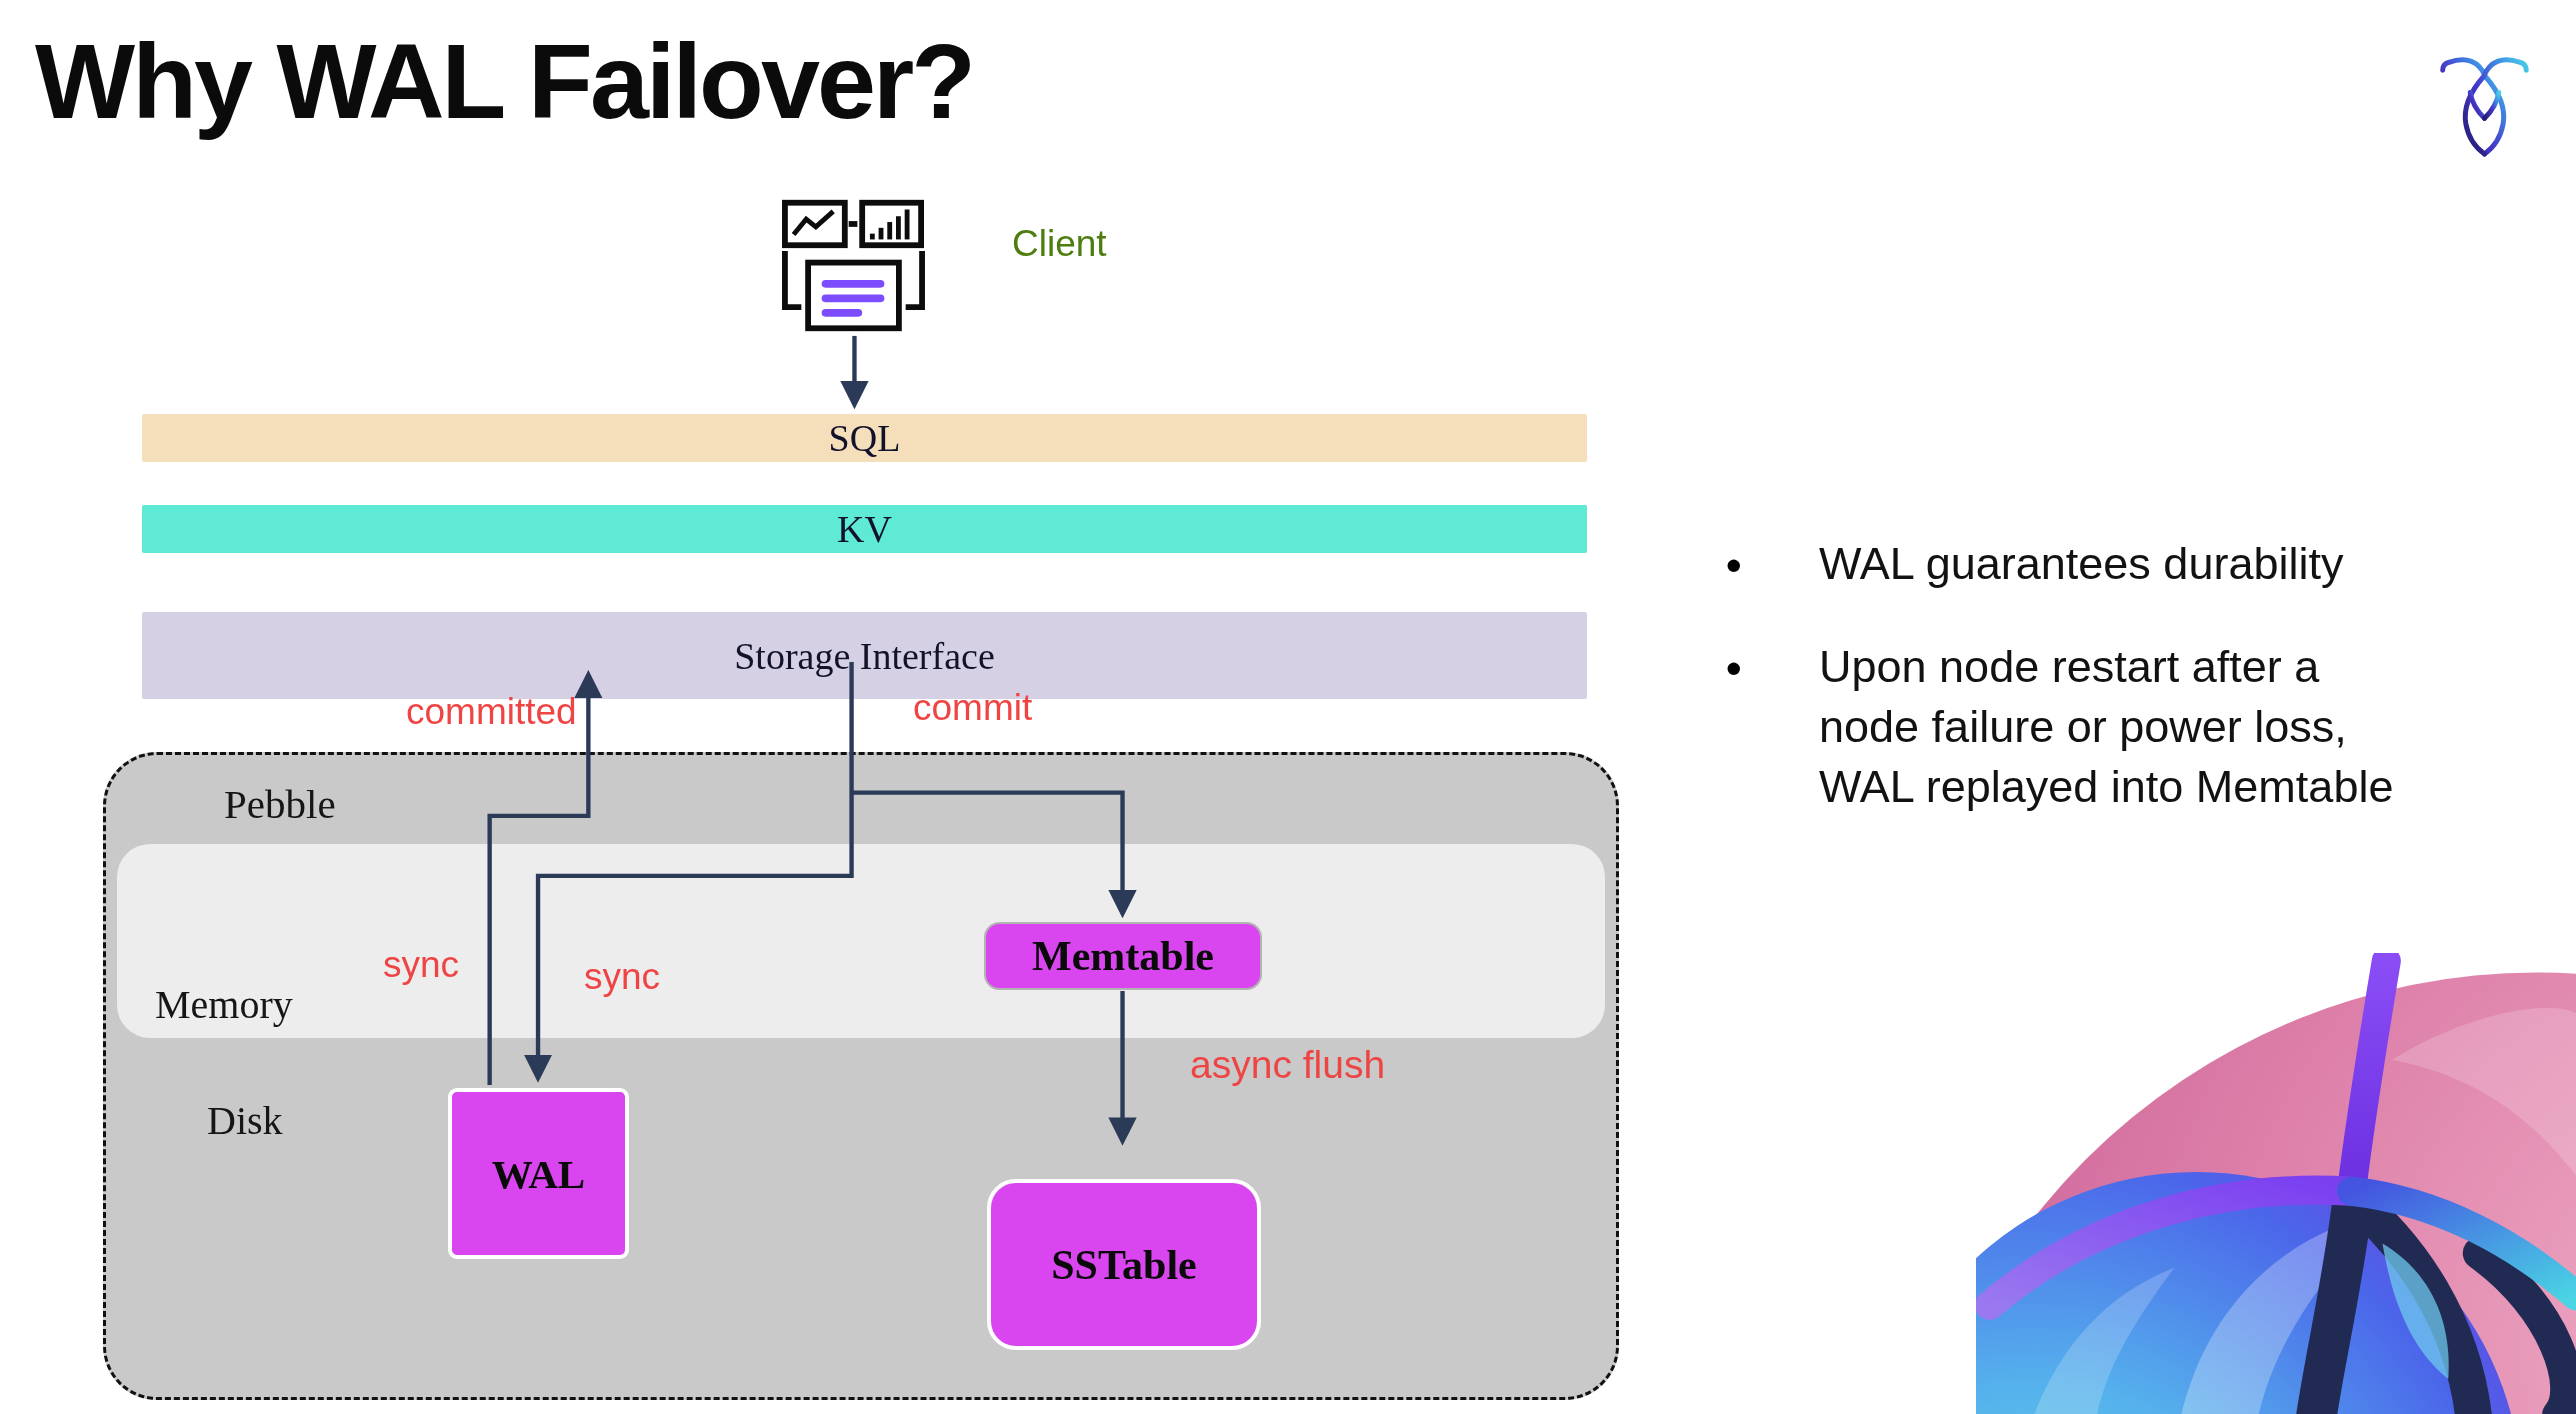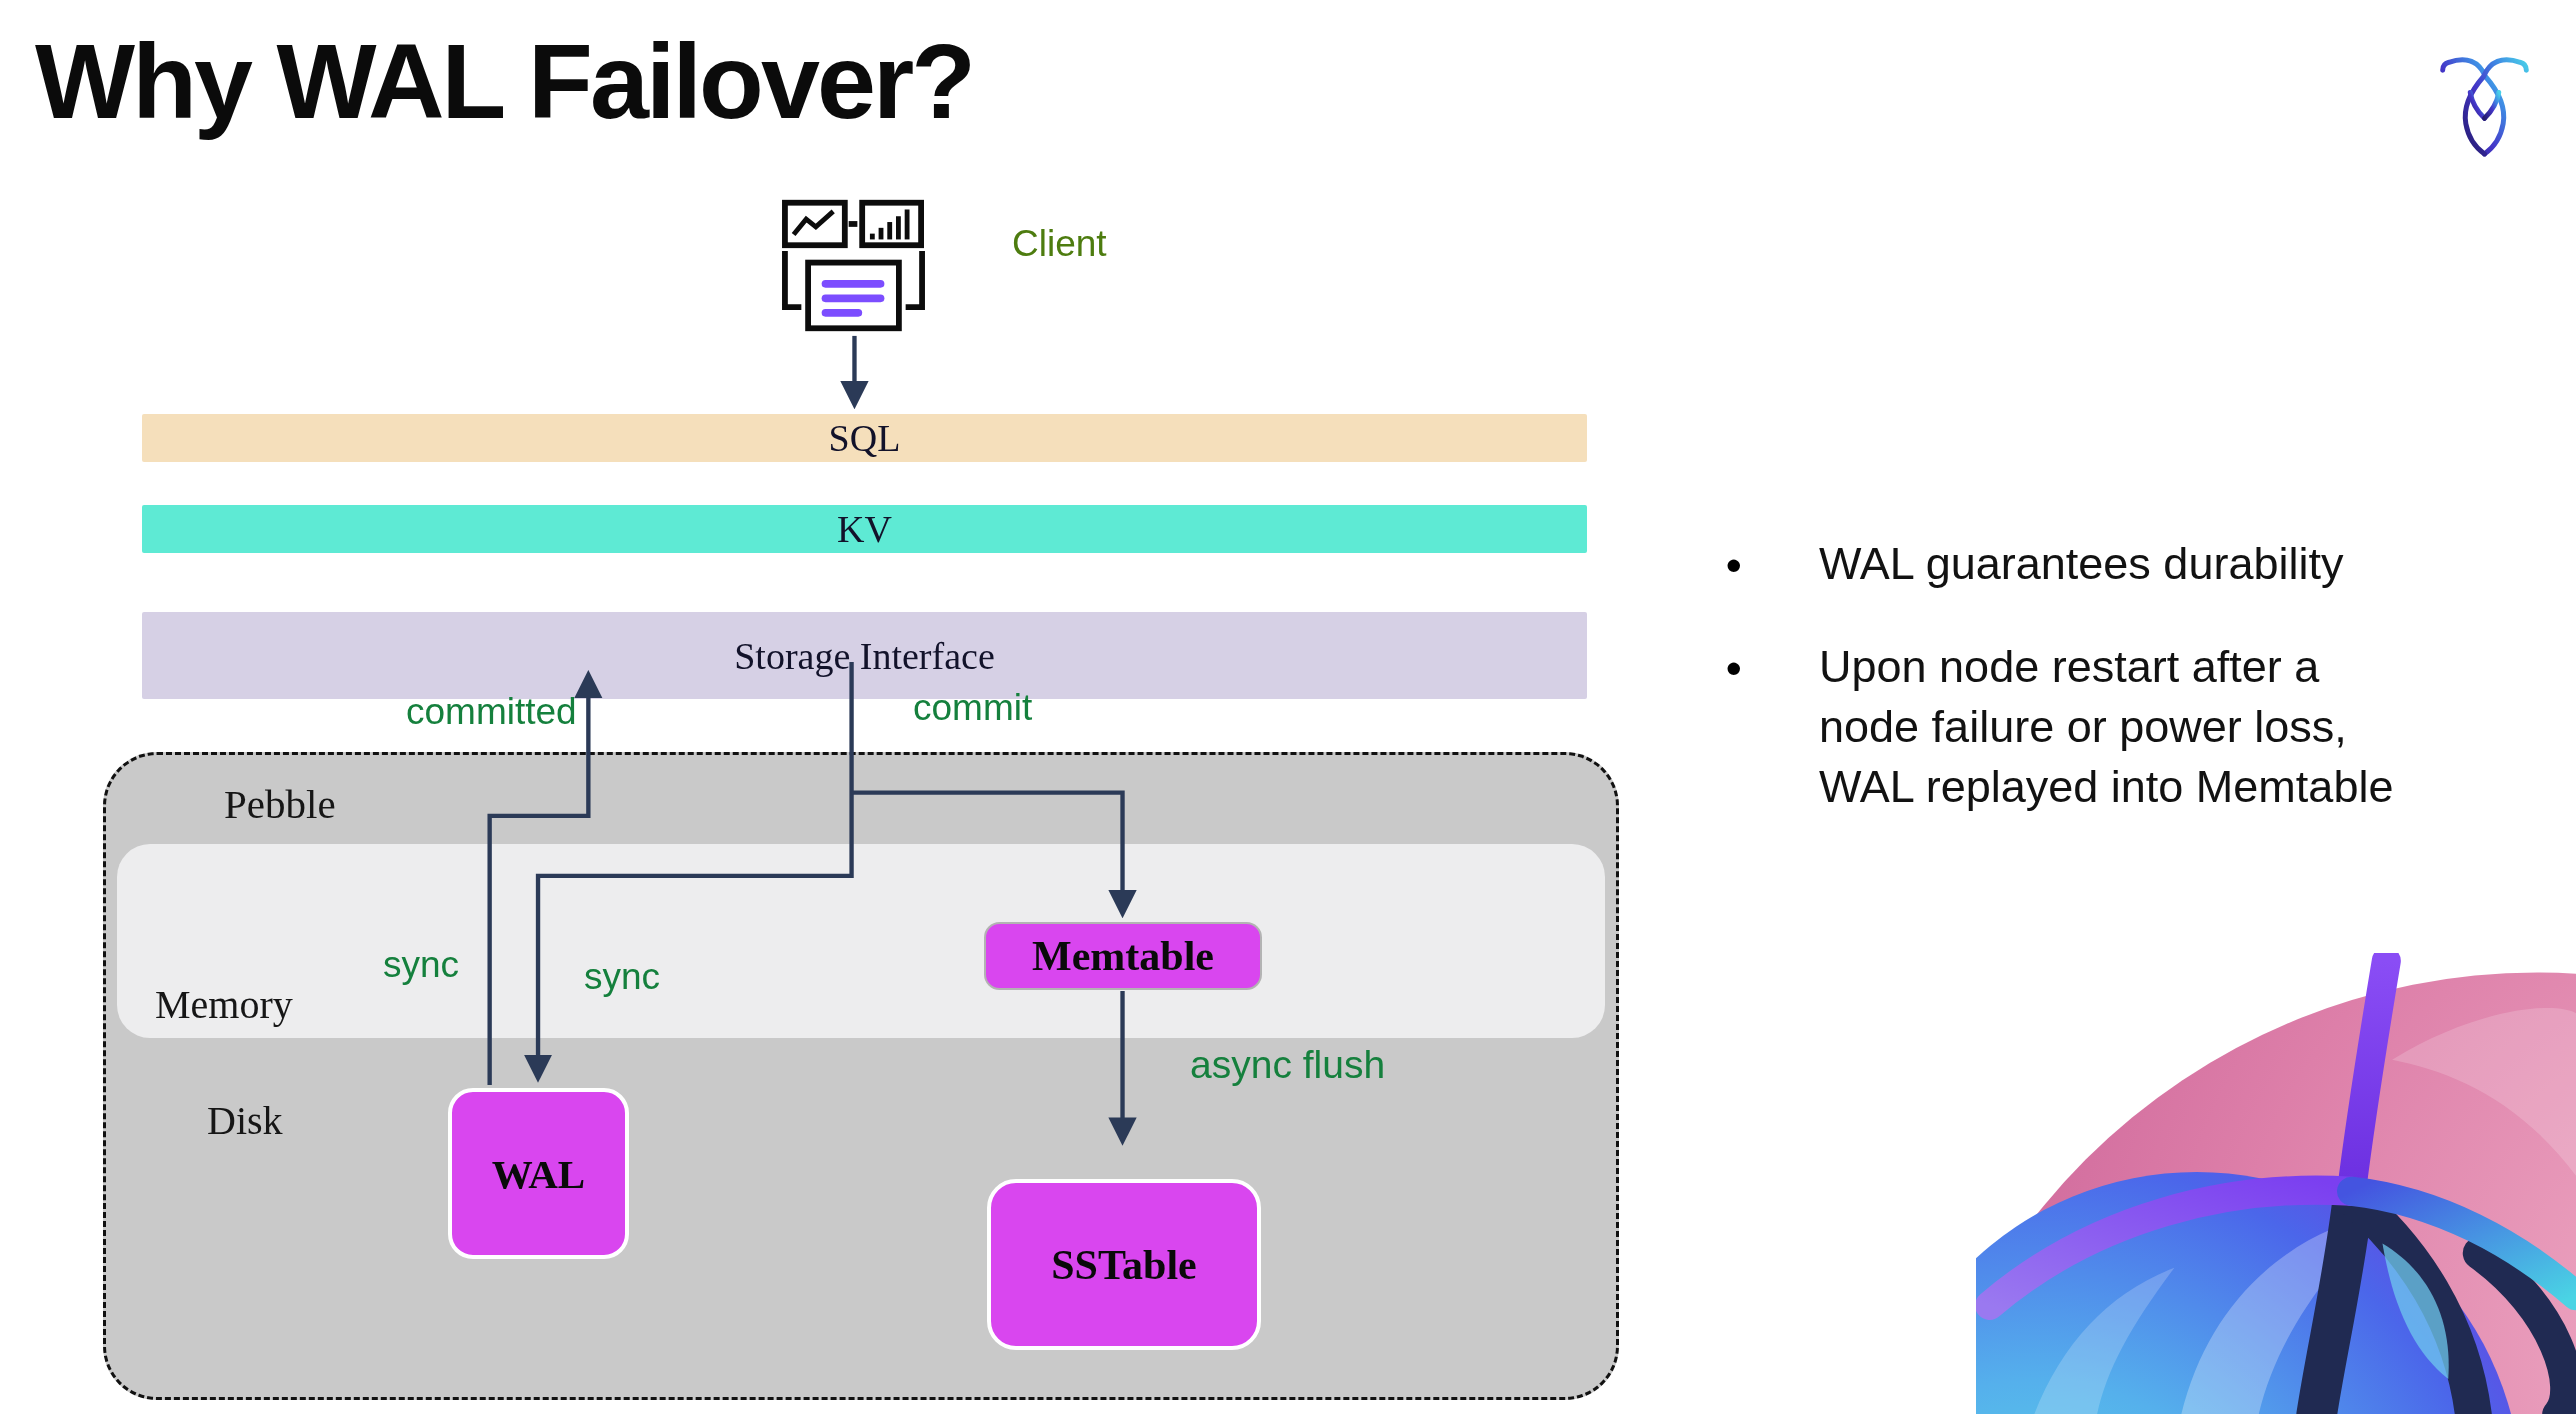--- a/index.html
+++ b/index.html
@@ -42,26 +42,26 @@
   .pebble-label{left:224px;top:780px;}
   .memory-label{left:155px;top:981px;font-size:40px;}
   .disk-label{left:207px;top:1097px;font-size:40px;}
 
   
   .node{
     background:#d946ef;display:flex;align-items:center;justify-content:center;
     font-family:"Liberation Serif","DejaVu Serif",serif;font-weight:700;color:#0a0a0a;
     box-sizing:border-box;
   }
-  .wal{left:448px;top:1088px;width:181px;height:171px;border:4.8px solid #ffffff;border-radius:25px;font-size:41px;}
+  .wal{left:448px;top:1088px;width:181px;height:171px;border:4.8px solid #ffffff;border-radius:9px;font-size:41px;}
   .memtable{left:984px;top:922px;width:278px;height:68px;border:2.9px solid #b3b3b3;border-radius:15.5px;font-size:42px;}
   .sstable{left:987px;top:1151px;width:274px;height:171px;border:4.8px solid #ffffff;border-radius:29px;font-size:42px;margin-top:28px;}
 
   
-  .edge-label{font-size:37px;color:#15803d;}
+  .edge-label{font-size:37px;color:#ef4444;}
   .lbl-committed{left:406px;top:691px;}
   .lbl-commit{left:913px;top:687px;}
   .lbl-sync-left{left:383px;top:944px;}
   .lbl-sync-right{left:584px;top:956px;}
   .lbl-async{left:1190px;top:1043px;font-size:39px;}
 
   
   .arrows{left:0;top:0;width:2576px;height:1415px;pointer-events:none;}
 
   

